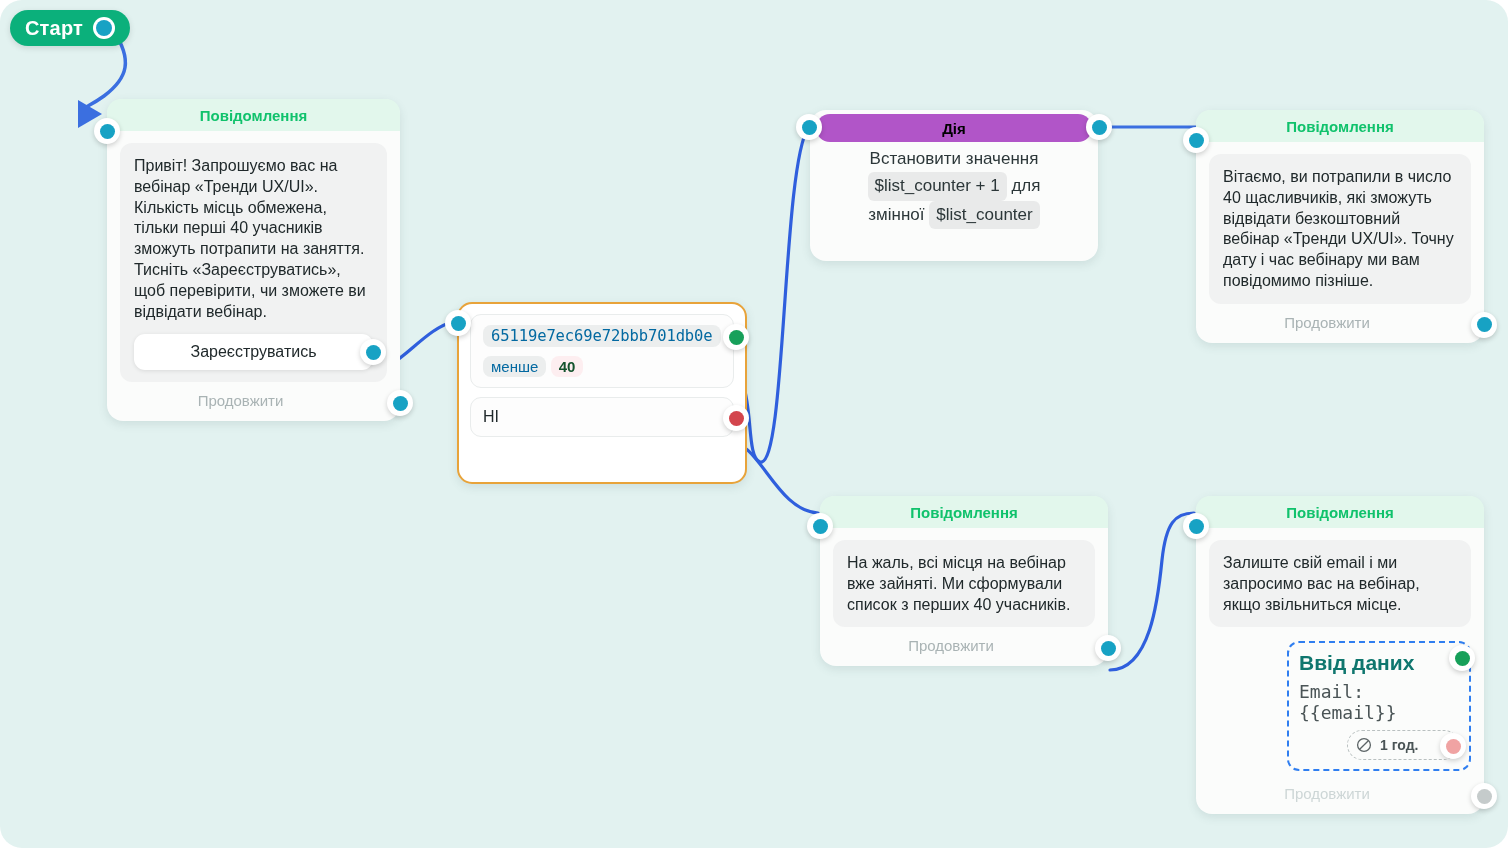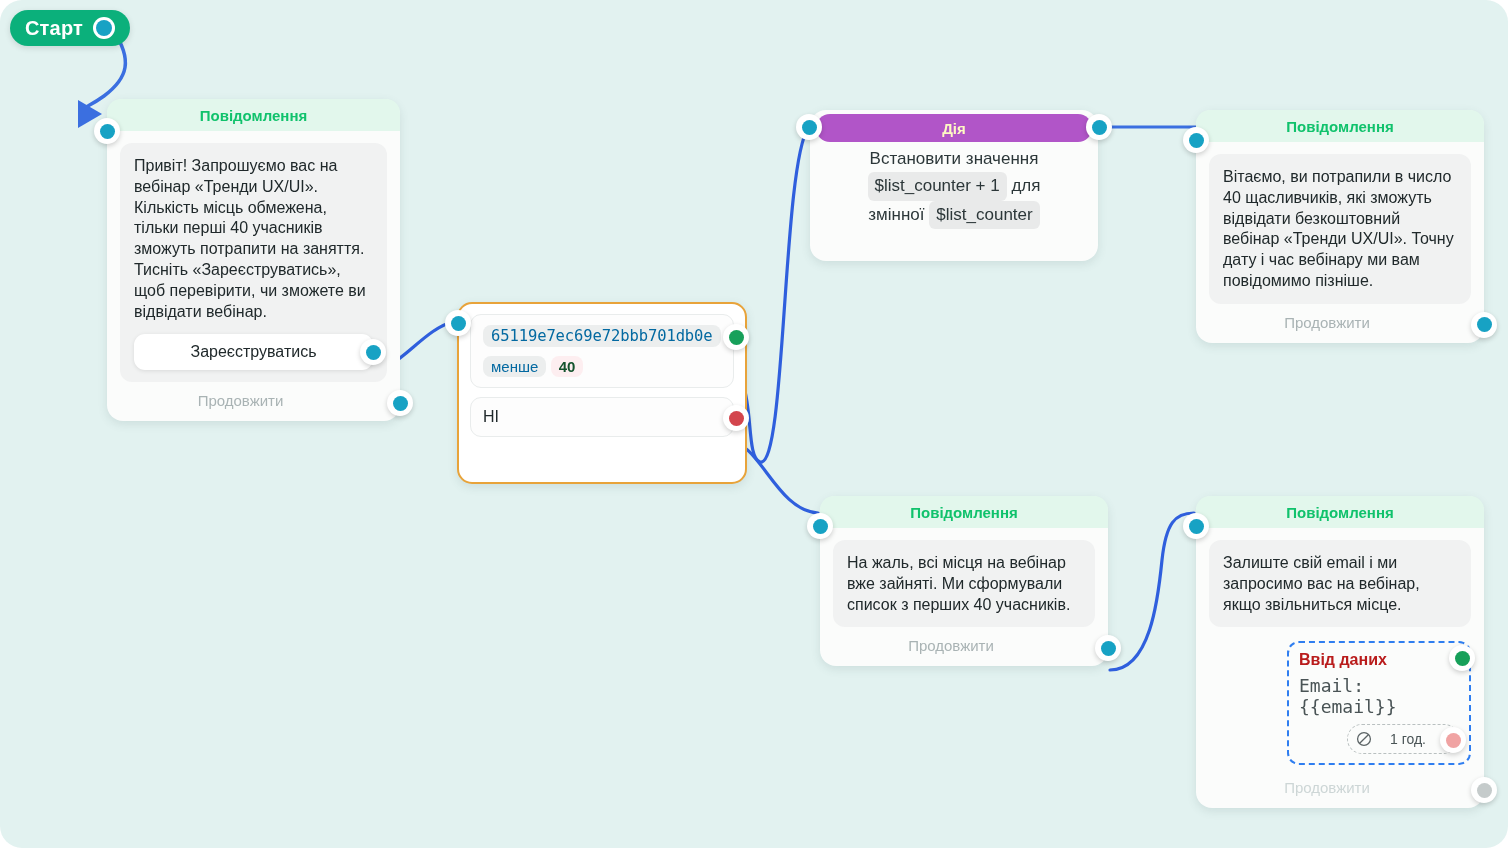--- a/index.html
+++ b/index.html
@@ -56,21 +56,21 @@
     overflow: visible;
     position: absolute;
     padding-bottom: 10px;
   }
   .card-head {
     height: 32px; border-radius: 14px 14px 0 0;
     display: flex; align-items: center; justify-content: center;
     font-size: 15px; font-weight: bold;
   }
   .head-message { background: #e2f7ec; color: #10c26c; }
-  .head-action  { background: #b155c8; color: #fef9c3; border-radius: 14px; height: 28px; margin: 4px 6px 0 6px; }
+  .head-action  { background: #b155c8; color: #000000; border-radius: 14px; height: 28px; margin: 4px 6px 0 6px; }
   .head-filter  { background: #fbaa35; color: #ffffff; border-radius: 13px; height: 28px; margin: 5px 6px 0 6px; }
 
   .bubble {
     margin: 12px 13px 0 13px;
     background: #f1f2f2;
     border-radius: 12px;
     padding: 13px 14px 12px 14px;
     font-size: 16px; line-height: 1.30; color: #20292b;
   }
   .btn-reply {
@@ -138,31 +138,32 @@
   
   .dash-block {
     margin: 14px 13px 0 auto;
     width: 184px;
     border: 2px dashed #2f7ef0;
     border-radius: 12px;
     padding: 8px 10px 9px 10px;
     position: relative;
     background: transparent;
   }
-  .dash-title { color: #b91c1c; font-size: 16px; font-weight: bold; }
+  .dash-title { color: #0f766e; font-size: 21px; font-weight: bold; }
   .dash-sub   { color: #4a5456; font-size: 14px; margin-top: 6px; }
   .dash-sub .mono { font-family: "DejaVu Sans Mono", monospace; font-size: 18px; }
   .timeout {
     margin-top: 7px; margin-left: auto;
     width: 112px; height: 30px;
     border: 1px dashed #b9c0c0; border-radius: 15px;
-    display: flex; align-items: center; gap: 18px;
+    display: flex; align-items: center; gap: 8px;
     padding-left: 8px;
     font-size: 14px; color: #4a5456;
     position: relative;
+    font-weight: bold;
   }
   .ban-icon { width: 16px; height: 16px; flex: none; }
 </style>
 </head>
 <body>
 
 <div id="canvas">
 
   <svg id="wires" viewBox="0 0 1508 848" xmlns="http://www.w3.org/2000/svg">
 

